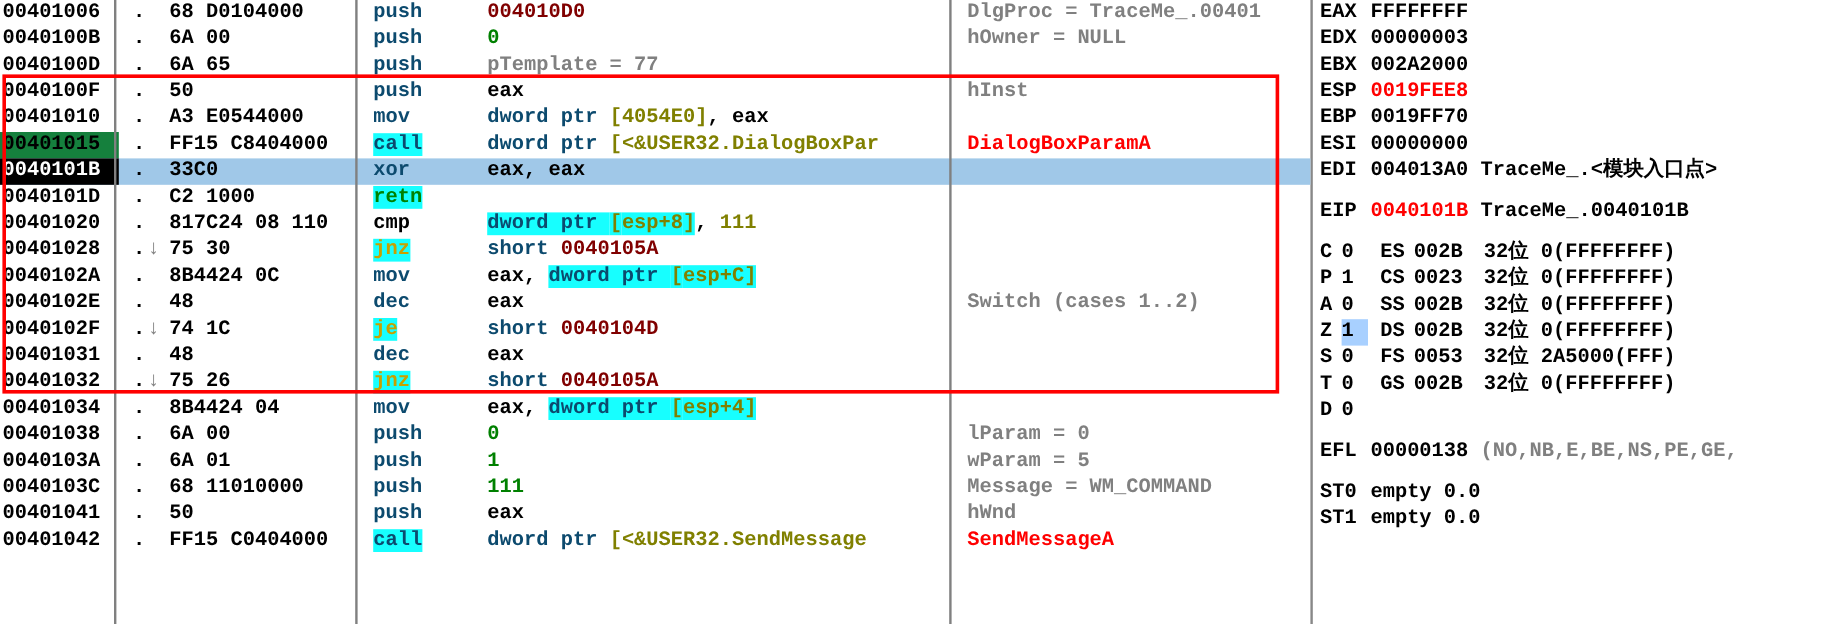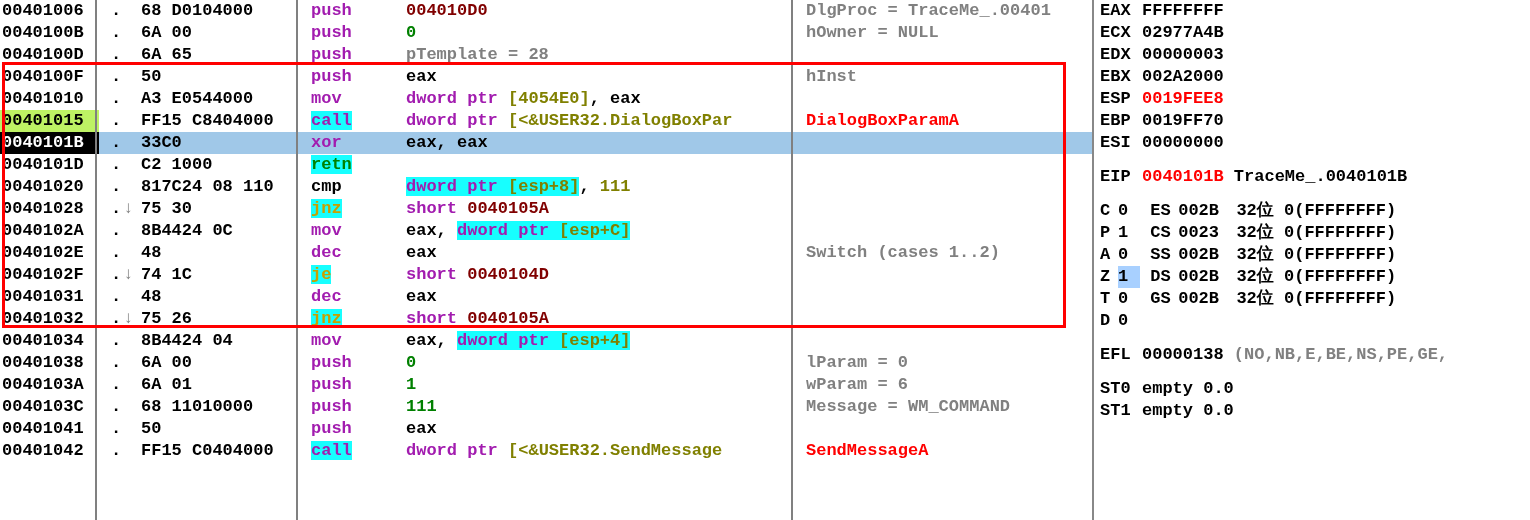--- a/index.html
+++ b/index.html
@@ -12,30 +12,30 @@
 .mark{width:14px;text-align:center}
 .flow{width:18px;text-align:left}
 .hex{width:170px}
 .opc{width:95px}
 .oper{width:400px}
 .comment{width:280px;color:#808080;overflow:hidden}
 .sep{position:absolute;top:0;bottom:0;width:2px;background:#808080}
 .sep1{left:95px}
 .sep2{left:296px}
 .sep3{left:791px}
-.c-blue{color:#a21caf}
+.c-blue{color:#0c4a6e}
 .c-darkred{color:#800000}
 .c-green{color:#008000}
 .c-num{color:#808000}
 .c-red{color:#ff0000}
 .c-yellow{color:#c8a000}
 .c-grey{color:#808080}
 .bg-cyan{background:#17ffff}
 .bg-sel{background:#a0c8e8}
-.bg-red{background:#bef264;color:#000}
+.bg-red{background:#15803d;color:#000}
 .bg-black{background:#000;color:#fff}
 .bg-hl{background:#a8d0ff}
 .redbox{position:absolute;border:3px solid #ff0000;pointer-events:none}
 .reg-row{height:22px;white-space:nowrap}
 .reg-name{display:inline-block;width:42px}
 .reg-val{display:inline-block}
 .reg-comment{color:#808080}
 .flag-name{display:inline-block;width:18px}
 .flag-val{display:inline-block;width:22px;text-align:left}
 .seg-name{display:inline-block;width:28px}
@@ -70,21 +70,21 @@
         <div class="oper"><span class="c-green">0</span></div>
         <div class="comment"><span class="c-grey">hOwner = NULL</span></div>
       </div>
       <div class="row">
         <div class="addr ">0040100D</div>
         <div class="jumpcol"></div>
         <div class="mark">.</div>
         <div class="flow c-grey"></div>
         <div class="hex">6A 65</div>
         <div class="opc"><span class="c-blue">push</span></div>
-        <div class="comment"><span class="c-grey">pTemplate = 28</span></div>
+        <div class="comment"><span class="c-grey">pTemplate = 77</span></div>
       </div>
       <div class="row">
         <div class="addr ">0040100F</div>
         <div class="jumpcol"></div>
         <div class="mark">.</div>
         <div class="flow c-grey"></div>
         <div class="hex">50</div>
         <div class="opc"><span class="c-blue">push</span></div>
         <div class="oper"><span>eax</span></div>
         <div class="comment"><span class="c-grey">hInst</span></div>
@@ -218,67 +218,69 @@
         <div class="comment"><span class="c-grey">lParam = 0</span></div>
       </div>
       <div class="row">
         <div class="addr ">0040103A</div>
         <div class="jumpcol"></div>
         <div class="mark">.</div>
         <div class="flow c-grey"></div>
         <div class="hex">6A 01</div>
         <div class="opc"><span class="c-blue">push</span></div>
         <div class="oper"><span class="c-green">1</span></div>
-        <div class="comment"><span class="c-grey">wParam = 6</span></div>
+        <div class="comment"><span class="c-grey">wParam = 5</span></div>
       </div>
       <div class="row">
         <div class="addr ">0040103C</div>
         <div class="jumpcol"></div>
         <div class="mark">.</div>
         <div class="flow c-grey"></div>
         <div class="hex">68 11010000</div>
         <div class="opc"><span class="c-blue">push</span></div>
         <div class="oper"><span class="c-green">111</span></div>
         <div class="comment"><span class="c-grey">Message = WM_COMMAND</span></div>
       </div>
       <div class="row">
         <div class="addr ">00401041</div>
         <div class="jumpcol"></div>
         <div class="mark">.</div>
         <div class="flow c-grey"></div>
         <div class="hex">50</div>
         <div class="opc"><span class="c-blue">push</span></div>
         <div class="oper"><span>eax</span></div>
+        <div class="comment"><span class="c-grey">hWnd</span></div>
       </div>
       <div class="row">
         <div class="addr ">00401042</div>
         <div class="jumpcol"></div>
         <div class="mark">.</div>
         <div class="flow c-grey"></div>
         <div class="hex">FF15 C0404000</div>
         <div class="opc"><span class="c-blue bg-cyan">call</span></div>
         <div class="oper"><span class="c-blue">dword ptr </span><span class="c-num">[&lt;&amp;USER32.SendMessage</span></div>
         <div class="comment"><span class="c-red">SendMessageA</span></div>
       </div>
     </div>
   <div class="registers" id="regs">
       <div class="reg-row"><span class="reg-name">EAX</span><span class="reg-val ">FFFFFFFF</span></div>
-      <div class="reg-row"><span class="reg-name">ECX</span><span class="reg-val ">02977A4B</span></div>
       <div class="reg-row"><span class="reg-name">EDX</span><span class="reg-val ">00000003</span></div>
       <div class="reg-row"><span class="reg-name">EBX</span><span class="reg-val ">002A2000</span></div>
       <div class="reg-row"><span class="reg-name">ESP</span><span class="reg-val c-red">0019FEE8</span></div>
       <div class="reg-row"><span class="reg-name">EBP</span><span class="reg-val ">0019FF70</span></div>
       <div class="reg-row"><span class="reg-name">ESI</span><span class="reg-val ">00000000</span></div>
+      <div class="reg-row"><span class="reg-name">EDI</span><span class="reg-val ">004013A0</span><span> TraceMe_.&lt;模块入口点&gt;</span></div>
       <div style="height: 12px;"></div>
       <div class="reg-row"><span class="reg-name">EIP</span><span class="reg-val c-red">0040101B</span><span> TraceMe_.0040101B</span></div>
       <div style="height: 12px;"></div>
       <div class="reg-row"><span class="flag-name">C</span><span class="flag-val ">0</span><span>  </span><span class="seg-name">ES</span><span class="seg-val">002B</span><span> 32位 0(FFFFFFFF)</span></div>
       <div class="reg-row"><span class="flag-name">P</span><span class="flag-val ">1</span><span>  </span><span class="seg-name">CS</span><span class="seg-val">0023</span><span> 32位 0(FFFFFFFF)</span></div>
       <div class="reg-row"><span class="flag-name">A</span><span class="flag-val ">0</span><span>  </span><span class="seg-name">SS</span><span class="seg-val">002B</span><span> 32位 0(FFFFFFFF)</span></div>
       <div class="reg-row"><span class="flag-name">Z</span><span class="flag-val bg-hl">1</span><span>  </span><span class="seg-name">DS</span><span class="seg-val">002B</span><span> 32位 0(FFFFFFFF)</span></div>
+      <div class="reg-row"><span class="flag-name">S</span><span class="flag-val ">0</span><span>  </span><span class="seg-name">FS</span><span class="seg-val">0053</span><span> 32位 2A5000(FFF)</span></div>
       <div class="reg-row"><span class="flag-name">T</span><span class="flag-val ">0</span><span>  </span><span class="seg-name">GS</span><span class="seg-val">002B</span><span> 32位 0(FFFFFFFF)</span></div>
       <div class="reg-row"><span class="flag-name">D</span><span class="flag-val ">0</span></div>
       <div style="height: 12px;"></div>
       <div class="reg-row"><span class="reg-name">EFL</span><span class="reg-val">00000138</span> <span class="reg-comment">(NO,NB,E,BE,NS,PE,GE,</span></div>
       <div style="height: 12px;"></div>
       <div class="reg-row"><span class="reg-name">ST0</span><span>empty 0.0</span></div>
       <div class="reg-row"><span class="reg-name">ST1</span><span>empty 0.0</span></div>
     </div>
 </div>
 

